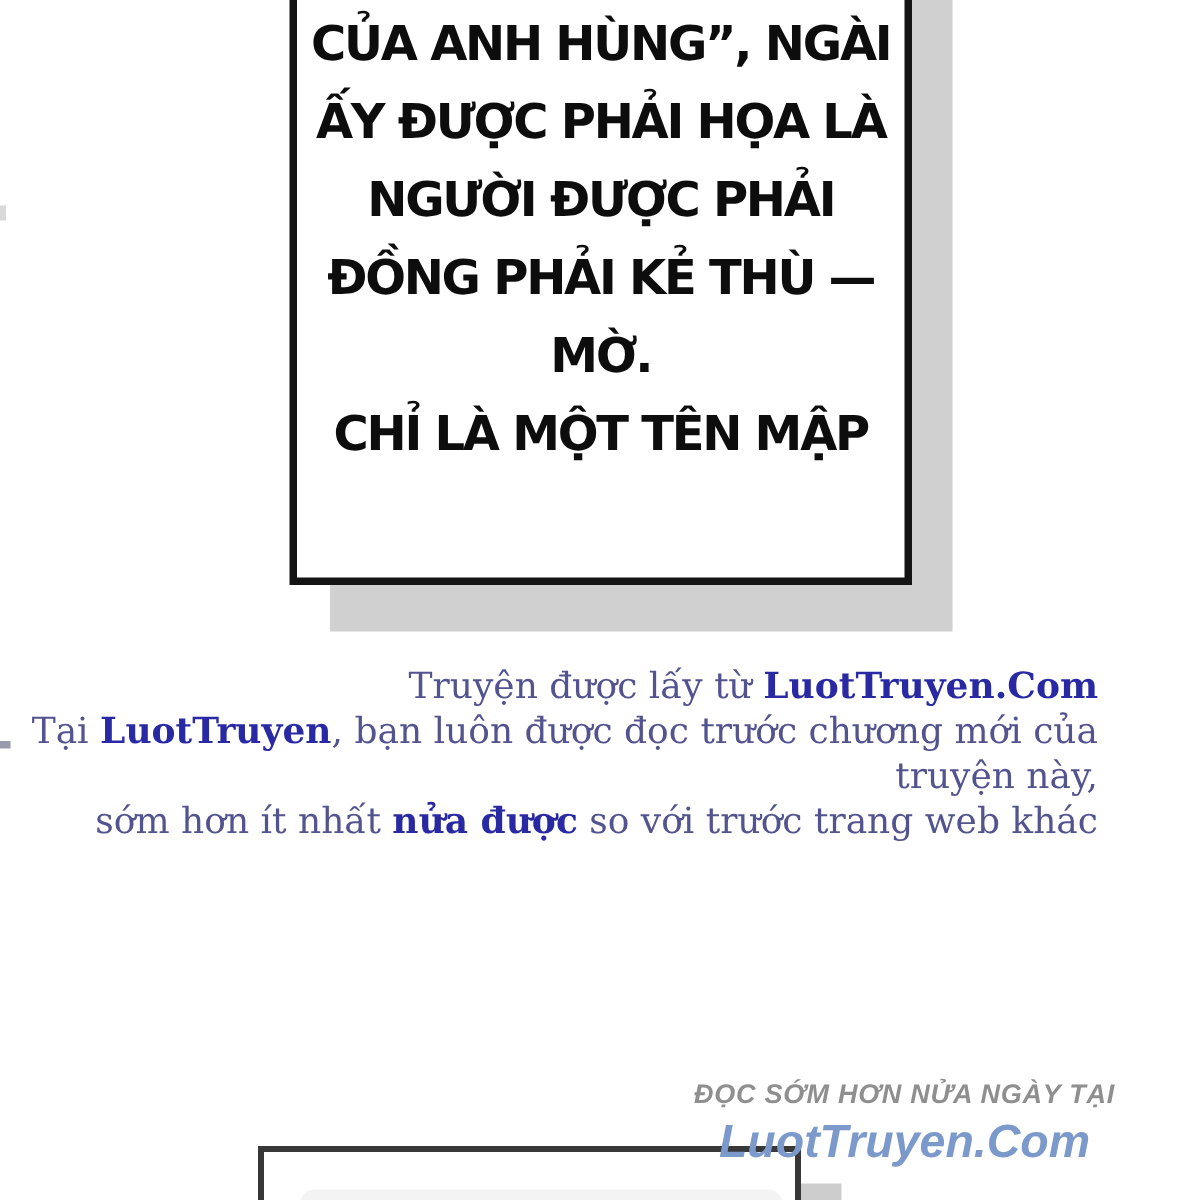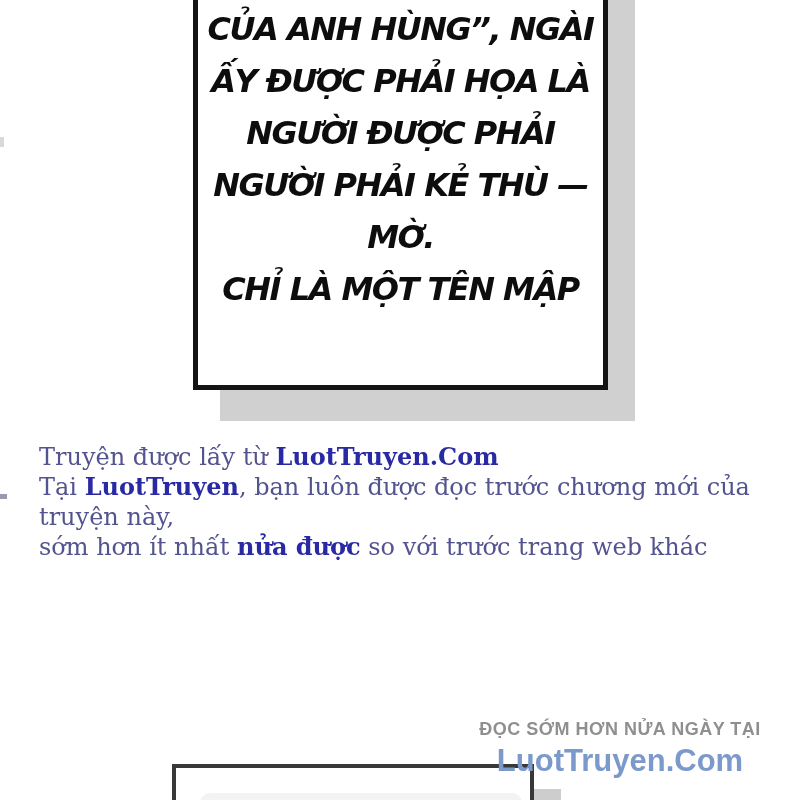--- a/index.html
+++ b/index.html
@@ -32,44 +32,44 @@
     left: 0; top: 28px;
     width: 100%;
     text-align: center;
     font-family: "DejaVu Sans", sans-serif;
     font-weight: bold;
     font-size: 32px;
     line-height: 52px;
     letter-spacing: -1.5px;
     color: #0d0d0d;
   }
-  .bubble-text p { margin: 0; white-space: nowrap; font-style: italic; }
+  .bubble-text p { margin: 0; white-space: nowrap; }
 
   
   .watermark {
     position: absolute;
     left: 0; top: 442px;
     width: 732px;
-    text-align: left;
+    text-align: right;
     font-family: "DejaVu Serif", serif;
     font-size: 24px;
     line-height: 30px;
     color: #53538f;
-    padding-left: 39px;
   }
   .watermark p { margin: 0; }
   .watermark b { color: #2929a3; font-weight: bold; }
 
   
   .footer-promo {
     position: absolute;
-    left: 455px; top: 719px;
+    left: 438px; top: 719px;
     width: 330px;
     text-align: center;
     z-index: 5;
+    font-style: italic;
   }
   .promo-tagline {
     font-family: "Liberation Sans", sans-serif;
     font-weight: bold;
     font-size: 18px;
     letter-spacing: 0.5px;
     color: #8f8f8f;
     white-space: nowrap;
   }
   .promo-site {
@@ -122,21 +122,21 @@
 <body>
 
 <div class="page">
 
   <div class="bubble-shadow"></div>
   <div class="speech-bubble">
     <div class="bubble-text">
       <p>CỦA ANH HÙNG”, NGÀI</p>
       <p>ẤY ĐƯỢC PHẢI HỌA LÀ</p>
       <p>NGƯỜI ĐƯỢC PHẢI</p>
-      <p>NGƯỜI PHẢI KẺ THÙ —</p>
+      <p>ĐỒNG PHẢI KẺ THÙ —</p>
       <p>MỜ.</p>
       <p>CHỈ LÀ MỘT TÊN MẬP</p>
     </div>
   </div>
 
   <div class="watermark">
     <p><span>Truyện được lấy từ </span><b>LuotTruyen.Com</b><span></span></p>
     <p><span>Tại </span><b>LuotTruyen</b><span>, bạn luôn được đọc trước chương mới của truyện này,</span></p>
     <p><span>sớm hơn ít nhất </span><b>nửa được</b><span> so với trước trang web khác</span></p>
   </div>

